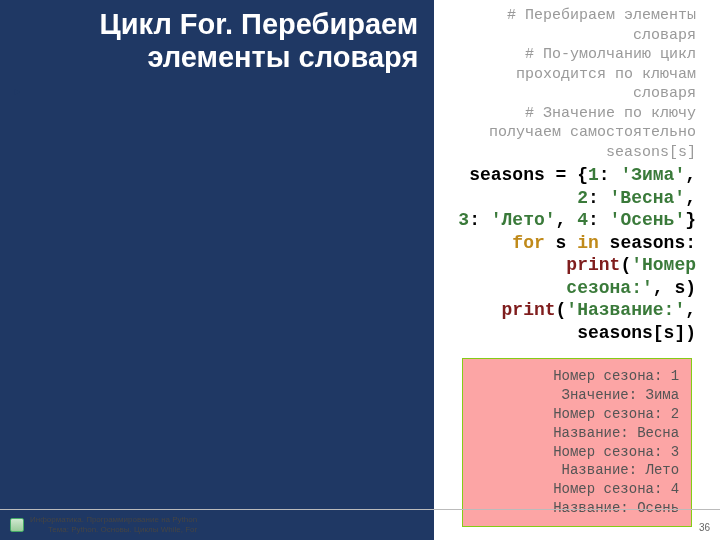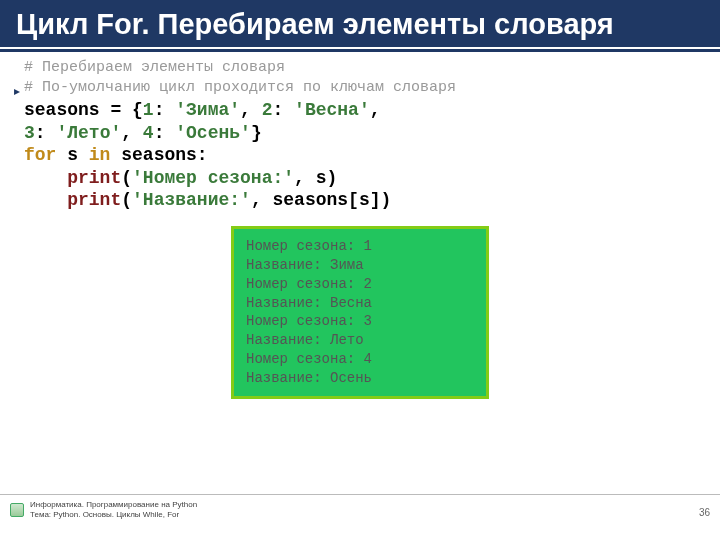--- a/index.html
+++ b/index.html
@@ -1,29 +1,29 @@
 <!DOCTYPE html>
 <html><head>
 <meta charset="utf-8">
 <style>
   * { margin: 0; padding: 0; box-sizing: border-box; }
   html, body { width: 720px; height: 540px; font-family: Arial, sans-serif; background: #fff; overflow: hidden; }
-  .slide { width: 720px; height: 540px; position: relative; display: flex; flex-direction: column; }
+  .slide { width: 720px; height: 540px; position: relative; display: flex; flex-direction: row; text-align: right; }
   .header { background: #1f3864; color: #fff; padding: 8px 16px 6px 16px; }
   .header h1 { font-size: 29px; font-weight: bold; line-height: 1.15; }
   .underline { height: 3px; background: #1f3864; margin-top: 2px; }
   .content { flex: 1; padding: 6px 24px 16px 24px; }
   .comments { font-family: "Courier New", monospace; font-size: 15px; color: #9a9a9a; line-height: 1.3; margin-bottom: 2px; }
   .code { font-family: "Courier New", monospace; font-size: 18px; font-weight: bold; line-height: 1.25; }
   .kw { color: #c08a1a; font-weight: bold; }
   .num { color: #3a7a3a; }
   .str { color: #3a7a3a; }
   .fn { color: #7f1d1d; }
-  .output-box { margin: 14px auto 0 auto; width: 258px; border: 3px solid #84cc16; background: #22c55e; padding: 8px 12px; font-family: "Courier New", monospace; font-size: 14px; color: #555; line-height: 1.35; }
-  .footer { position: absolute; bottom: 16px; left: 0; right: 0; height: 30px; border-top: 1px solid #bbb; display: flex; align-items: center; padding: 0 10px; }
+  .output-box { margin: 14px auto 0 auto; width: 230px; border: 1px solid #84cc16; background: #fca5a5; padding: 8px 12px; font-family: "Courier New", monospace; font-size: 14px; color: #555; line-height: 1.35; }
+  .footer { position: absolute; bottom: 1px; left: 0; right: 0; height: 30px; border-top: 1px solid #bbb; display: flex; align-items: center; padding: 0 10px; }
   .footer-icon { width: 14px; height: 14px; border: 1px solid #4a6; background: linear-gradient(#cfe8cf,#9acb9a); border-radius: 2px; margin-right: 6px; }
   .footer-text { font-size: 8px; color: #444; line-height: 1.15; }
   .page-num { position: absolute; right: 10px; bottom: 6px; font-size: 10px; color: #666; }
   .bullet { position: absolute; left: 14px; top: 84px; color: #1f3864; font-size: 12px; }
 </style>
 </head>
 <body>
 
 <div class="slide">
   <div class="header">
@@ -31,20 +31,21 @@
   </div>
   <div class="underline"></div>
 
   <span class="bullet">▸</span>
 
   <div class="content">
 
     <div class="comments">
       <div># Перебираем элементы словаря</div>
       <div># По-умолчанию цикл проходится по ключам словаря</div>
+      <div># Значение по ключу получаем самостоятельно seasons[s]</div>
     </div>
 
     <div class="code">
       <div>
         <span>seasons = {</span><span class="num">1</span><span>: </span><span class="str">'Зима'</span><span>, </span><span class="num">2</span><span>: </span><span class="str">'Весна'</span><span>, </span>
       </div>
       <div>
         <span class="num">3</span><span>: </span><span class="str">'Лето'</span><span>, </span><span class="num">4</span><span>: </span><span class="str">'Осень'</span><span>}</span>
       </div>
       <div>
@@ -53,21 +54,21 @@
       <div>
         <span style="white-space:pre;">    </span><span class="fn">print</span><span>(</span><span class="str">'Номер сезона:'</span><span>, s)</span>
       </div>
       <div>
         <span style="white-space:pre;">    </span><span class="fn">print</span><span>(</span><span class="str">'Название:'</span><span>, seasons[s])</span>
       </div>
     </div>
 
     <div class="output-box">
       <div>Номер сезона: 1</div>
-      <div>Название: Зима</div>
+      <div>Значение: Зима</div>
       <div>Номер сезона: 2</div>
       <div>Название: Весна</div>
       <div>Номер сезона: 3</div>
       <div>Название: Лето</div>
       <div>Номер сезона: 4</div>
       <div>Название: Осень</div>
     </div>
 
   </div>
 

